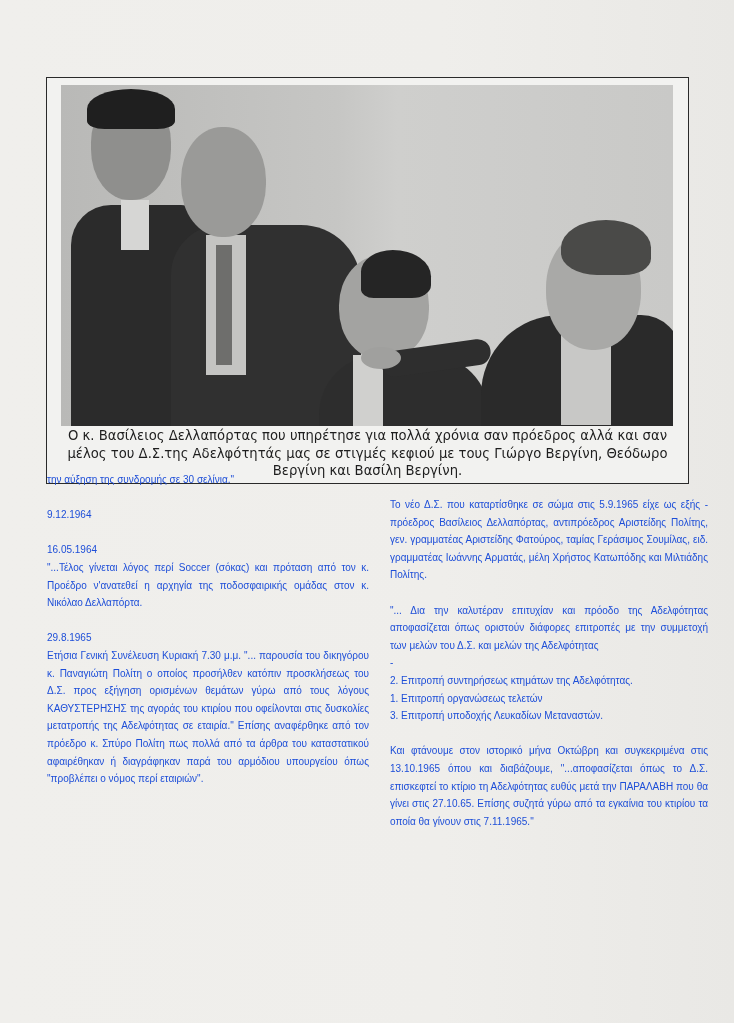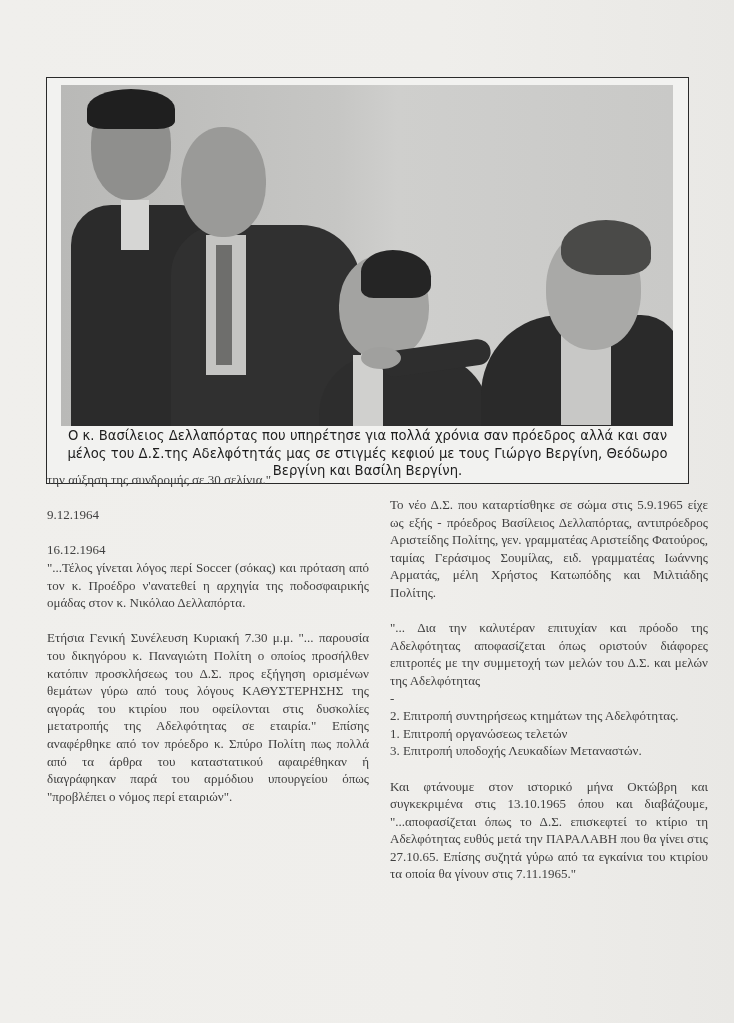--- a/index.html
+++ b/index.html
@@ -68,25 +68,25 @@
       position: absolute;
       left: 8px; right: 8px; top: 349px;
       text-align: center;
       font-family: "DejaVu Sans", sans-serif;
       font-size: 13.2px;
       line-height: 17.5px;
       color: #1e1e1e;
     }
     .col {
       position: absolute;
-      font-family: Liberation Serif, serif;
-      font-size: 13px;
+      font-family: Liberation Sans, sans-serif;
+      font-size: 10px;
       line-height: 17.6px;
       text-align: justify;
-      color: #404040;
+      color: #1d4ed8;
     }
     .col-left { left: 47px; top: 471px; width: 322px; }
     .col-right { left: 390px; top: 496px; width: 318px; }
     .para { margin: 0 0 17.6px 0; }
     .date { display: block; margin-top: 12px; }
     .entry-text { display: block; }
     .list-item { display: block; text-align: left; }
     .dash { display: block; }
     .last-line { text-align-last: left; }
   </style>
@@ -121,25 +121,26 @@
 </div>
 
 <div class="col col-left">
   <p class="para">την αύξηση της συνδρομής σε 30 σελίνια."</p>
 
   <div class="para">
     <span class="date">9.12.1964</span>
   </div>
 
   <div class="para">
-    <span class="date">16.12.1964</span>
+    <span class="date">16.05.1964</span>
     <span class="entry-text last-line">"...Τέλος γίνεται λόγος περί Soccer (σόκας) και πρόταση από τον κ. Προέδρο ν'ανατεθεί η αρχηγία της ποδοσφαιρικής ομάδας στον κ. Νικόλαο Δελλαπόρτα.</span>
   </div>
 
   <div class="para">
+    <span class="date">29.8.1965</span>
     <span class="entry-text last-line">Ετήσια Γενική Συνέλευση Κυριακή 7.30 μ.μ. "... παρουσία του δικηγόρου κ. Παναγιώτη Πολίτη ο οποίος προσήλθεν κατόπιν προσκλήσεως του Δ.Σ. προς εξήγηση ορισμένων θεμάτων γύρω από τους λόγους ΚΑΘΥΣΤΕΡΗΣΗΣ της αγοράς του κτιρίου που οφείλονται στις δυσκολίες μετατροπής της Αδελφότητας σε εταιρία." Επίσης αναφέρθηκε από τον πρόεδρο κ. Σπύρο Πολίτη πως πολλά από τα άρθρα του καταστατικού αφαιρέθηκαν ή διαγράφηκαν παρά του αρμόδιου υπουργείου όπως "προβλέπει ο νόμος περί εταιριών".</span>
   </div>
 </div>
 
 <div class="col col-right">
   <p class="para last-line">Το νέο Δ.Σ. που καταρτίσθηκε σε σώμα στις 5.9.1965 είχε ως εξής - πρόεδρος Βασίλειος Δελλαπόρτας, αντιπρόεδρος Αριστείδης Πολίτης, γεν. γραμματέας Αριστείδης Φατούρος, ταμίας Γεράσιμος Σουμίλας, ειδ. γραμματέας Ιωάννης Αρματάς, μέλη Χρήστος Κατωπόδης και Μιλτιάδης Πολίτης.</p>
 
   <div class="para">
     <span class="entry-text last-line">"... Δια την καλυτέραν επιτυχίαν και πρόοδο της Αδελφότητας αποφασίζεται όπως οριστούν διάφορες επιτροπές με την συμμετοχή των μελών του Δ.Σ. και μελών της Αδελφότητας</span>
     <span class="dash">-</span>

